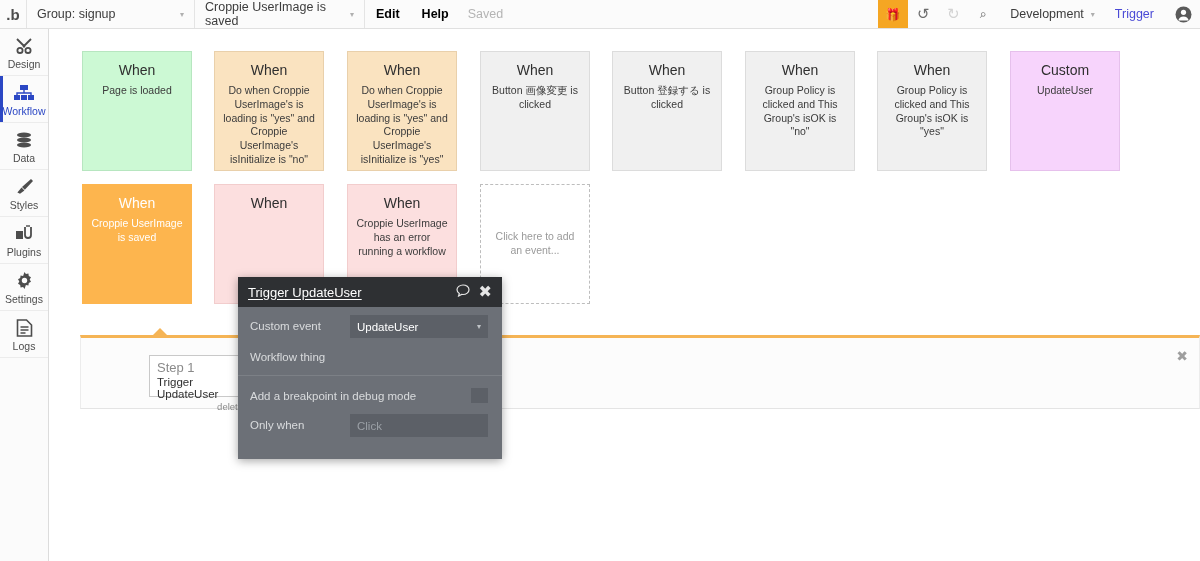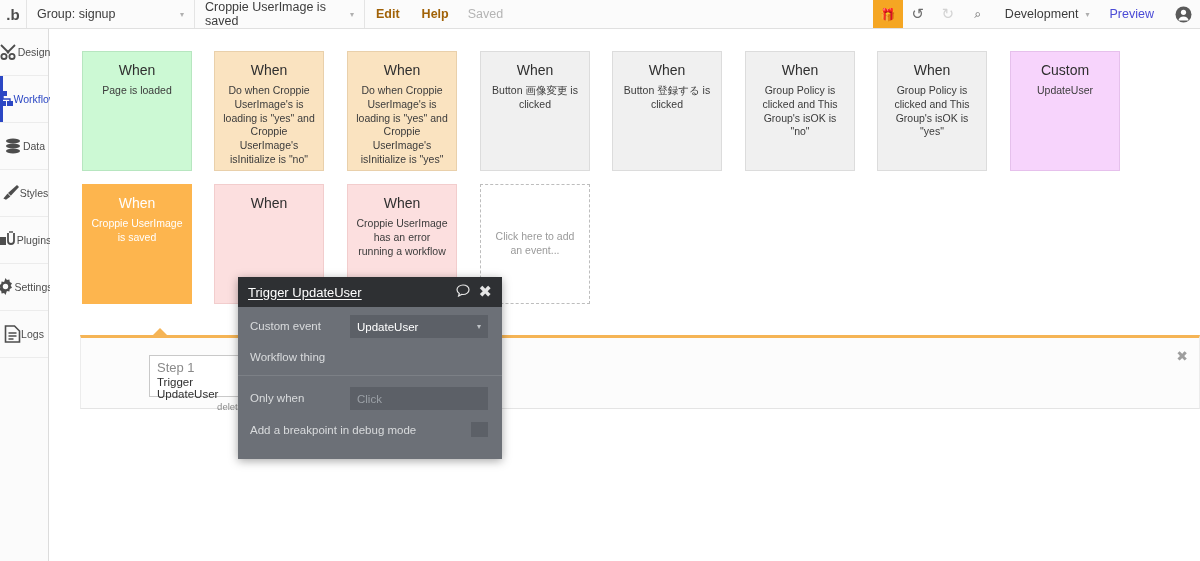--- a/index.html
+++ b/index.html
@@ -28,21 +28,21 @@
     color: #3c3c3c;
   }
   .tb-select .caret {
     margin-left: auto; padding-left: 18px;
     color: #b0b0b0; font-size: 8px;
   }
   #sel-page { width: 168px; }
   #sel-wf   { width: 170px; }
   .tb-link {
     display: flex; align-items: center; padding: 0 11px;
-    color: #a16207; font-weight: 600; cursor: pointer;
+    color: #000000; font-weight: 600; cursor: pointer;
   }
   .tb-saved {
     display: flex; align-items: center; padding: 0 8px;
     color: #b4b4b4; font-weight: 400;
   }
   .tb-spacer { flex: 1; }
   .tb-icon {
     width: 30px; display: flex; align-items: center; justify-content: center;
     color: #6d6d6d;
   }
@@ -62,21 +62,21 @@
     display: flex; align-items: center; padding: 0 12px; color: #4a4ad6;
   }
   .tb-avatar { width: 34px; display: flex; align-items: center; justify-content: center; }
 
   
   .sidebar {
     position: absolute; left: 0; top: 29px; width: 49px; height: 532px;
     background: #fbfbfb; border-right: 1px solid #dcdcdc;
   }
   .sb-item {
-    height: 47px; display: flex; flex-direction: row;
+    height: 47px; display: flex; flex-direction: column;
     align-items: center; justify-content: center;
     font-size: 10.5px; color: #4d4d4d; cursor: pointer;
     border-bottom: 1px solid #ececec; position: relative;
   }
   .sb-item .sb-ico { height: 20px; display: flex; align-items: flex-end; margin-bottom: 3px; }
   .sb-item.active { color: #2b47c4; }
   .sb-item.active::before {
     content: ""; position: absolute; left: 0; top: 0; bottom: 0;
     width: 3px; background: #2b47c4;
   }
@@ -218,21 +218,21 @@
   <div class="tb-gift">🎁</div>
   <div class="tb-icon tb-undo">↺</div>
   <div class="tb-icon tb-redo">↻</div>
   <div class="tb-icon">⌕</div>
 
   <div class="tb-env">
     <span>Development</span>
     <span class="caret">▾</span>
   </div>
 
-  <div class="tb-preview">Preview</div>
+  <div class="tb-preview">Trigger</div>
 
   <div class="tb-avatar">
     <svg width="17" height="17" viewBox="0 0 17 17" aria-hidden="true">
       <circle cx="8.5" cy="8.5" r="8" fill="#5a5a5a"></circle>
       <circle cx="8.5" cy="6.3" r="2.6" fill="#ffffff"></circle>
       <path d="M3.3 14.4a5.4 5.4 0 0 1 10.4 0z" fill="#ffffff"></path>
     </svg>
   </div>
 </div>
 
@@ -399,22 +399,22 @@
       <span class="caret">▾</span>
     </div>
   </div>
 
   <div class="pp-row">
     <div class="pp-label">Workflow thing</div>
   </div>
 
   <div class="pp-sep"></div>
 
+  <div class="pp-row brk">
+    <div class="pp-brk-label">Add a breakpoint in debug mode</div>
+    <div class="pp-toggle"></div>
+  </div>
+
   <div class="pp-row onlywhen">
     <div class="pp-label">Only when</div>
     <div class="pp-field placeholder">Click</div>
   </div>
-
-  <div class="pp-row brk">
-    <div class="pp-brk-label">Add a breakpoint in debug mode</div>
-    <div class="pp-toggle"></div>
-  </div>
 </div>
 
 </body></html>

